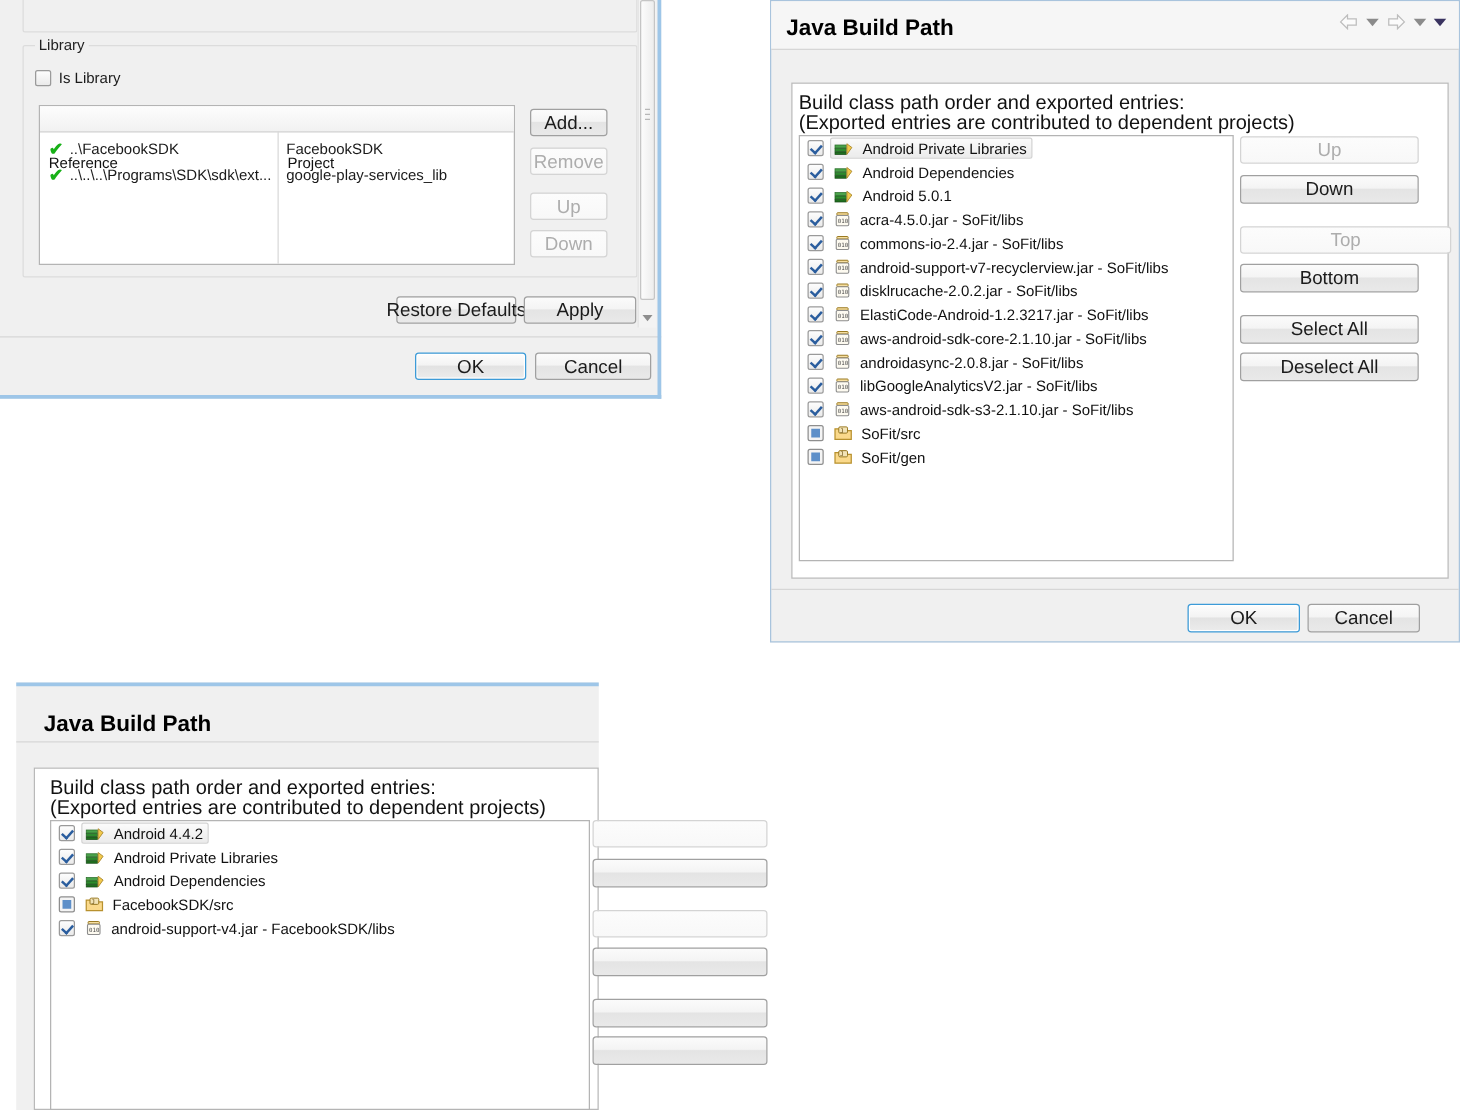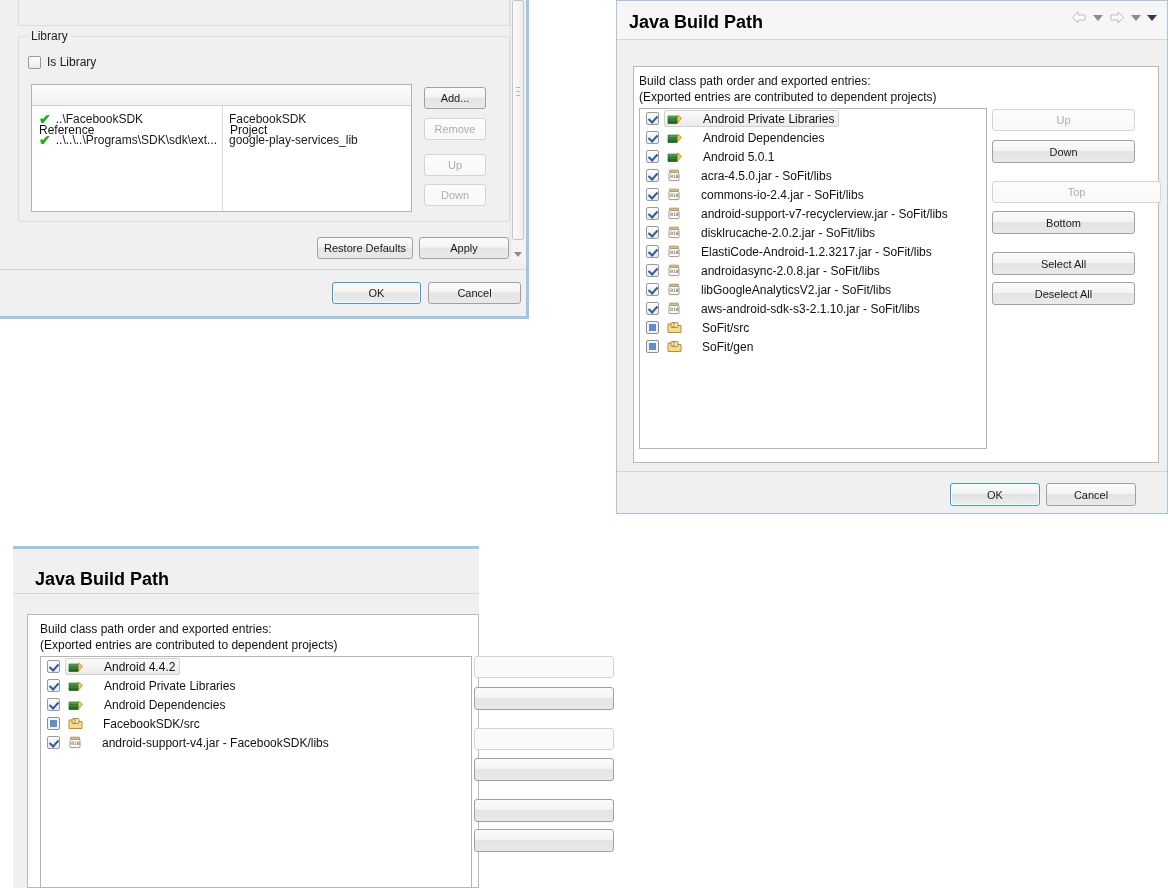--- a/index.html
+++ b/index.html
@@ -27,21 +27,21 @@
   }
   .hr-soft { height: 1px; background: #d6d6d6; }
 
   
   .btn {
     box-sizing: border-box;
     border: 1px solid #a0a0a0;
     border-radius: 3px;
     background: linear-gradient(to bottom, #fbfbfb 0%, #f4f4f4 45%, #e4e4e4 50%, #e9e9e9 100%);
     color: #1b1b1b;
-    font-size: 11px;
+    font-size: 15px;
     font-family: "Liberation Sans", sans-serif;
     display: flex; align-items: center; justify-content: center;
     cursor: default;
     text-align: center;
     white-space: nowrap;
   }
   .btn.disabled {
     color: #adadad;
     border: 1px solid #d4d4d4;
     background: linear-gradient(to bottom, #fcfcfc 0%, #f8f8f8 100%);
@@ -153,33 +153,33 @@
     color: #111;
     white-space: nowrap;
   }
   .litem .lbl { padding-left: 1px; }
   .litem.selected .lbl-wrap {
     background: linear-gradient(to bottom,#fbfbfb,#ebebeb);
     border: 1px solid #d2d2d2;
     border-radius: 2px;
   }
   .lbl-wrap {
-    display: flex; align-items: center; gap: 19px;
+    display: flex; align-items: center; gap: 6px;
     height: 17px;
     padding: 0 4px 0 2px;
     box-sizing: border-box;
     border: 1px solid transparent;
   }
   .tabbody {
     position: absolute;
     box-sizing: border-box;
     border: 1px solid #b9b9b9;
     background: #ffffff;
   }
-  .desc { font-size: 12px; color: #111; }
+  .desc { font-size: 16px; color: #111; }
 
   
   .vscroll {
     position: absolute;
     background: #f3f3f3;
     border-left: 1px solid #e2e2e2;
     box-sizing: border-box;
   }
   .vthumb {
     position: absolute;
@@ -403,20 +403,31 @@
             </span>
           </div>
           <div class="litem">
             <span class="cbx checked"></span>
             <span class="lbl-wrap">
               <span class="icon"><svg width="14" height="13" viewBox="0 0 14 13">
                   <rect x="2.5" y="1.2" width="9" height="2" rx="0.6" fill="#f7dfa0" stroke="#9a7a22" stroke-width="0.8"></rect>
                   <rect x="2" y="3.4" width="10" height="8.2" rx="1" fill="#fdfaf0" stroke="#8d8d8d" stroke-width="0.9"></rect>
                   <text x="3.2" y="9.4" font-size="4.6" fill="#4a4a4a" font-family="monospace">010</text>
                 </svg></span>
+              <span class="lbl">aws-android-sdk-core-2.1.10.jar - SoFit/libs</span>
+            </span>
+          </div>
+          <div class="litem">
+            <span class="cbx checked"></span>
+            <span class="lbl-wrap">
+              <span class="icon"><svg width="14" height="13" viewBox="0 0 14 13">
+                  <rect x="2.5" y="1.2" width="9" height="2" rx="0.6" fill="#f7dfa0" stroke="#9a7a22" stroke-width="0.8"></rect>
+                  <rect x="2" y="3.4" width="10" height="8.2" rx="1" fill="#fdfaf0" stroke="#8d8d8d" stroke-width="0.9"></rect>
+                  <text x="3.2" y="9.4" font-size="4.6" fill="#4a4a4a" font-family="monospace">010</text>
+                </svg></span>
               <span class="lbl">androidasync-2.0.8.jar - SoFit/libs</span>
             </span>
           </div>
           <div class="litem">
             <span class="cbx checked"></span>
             <span class="lbl-wrap">
               <span class="icon"><svg width="14" height="13" viewBox="0 0 14 13">
                   <rect x="2.5" y="1.2" width="9" height="2" rx="0.6" fill="#f7dfa0" stroke="#9a7a22" stroke-width="0.8"></rect>
                   <rect x="2" y="3.4" width="10" height="8.2" rx="1" fill="#fdfaf0" stroke="#8d8d8d" stroke-width="0.9"></rect>
                   <text x="3.2" y="9.4" font-size="4.6" fill="#4a4a4a" font-family="monospace">010</text>

